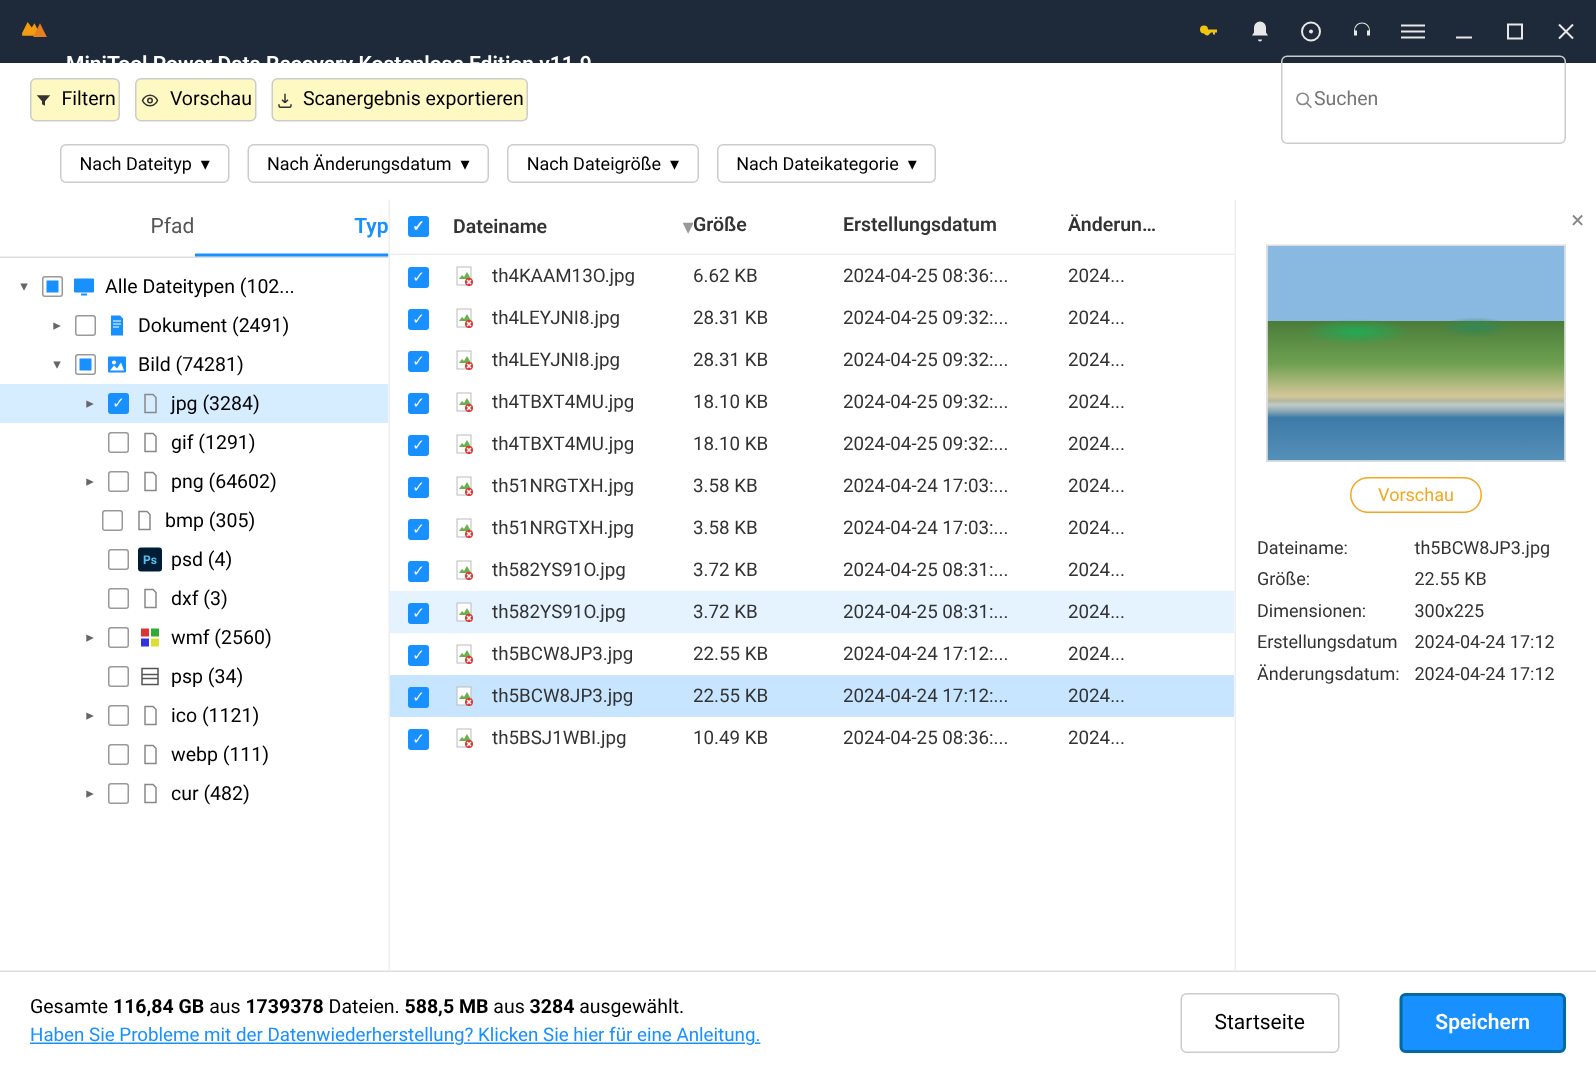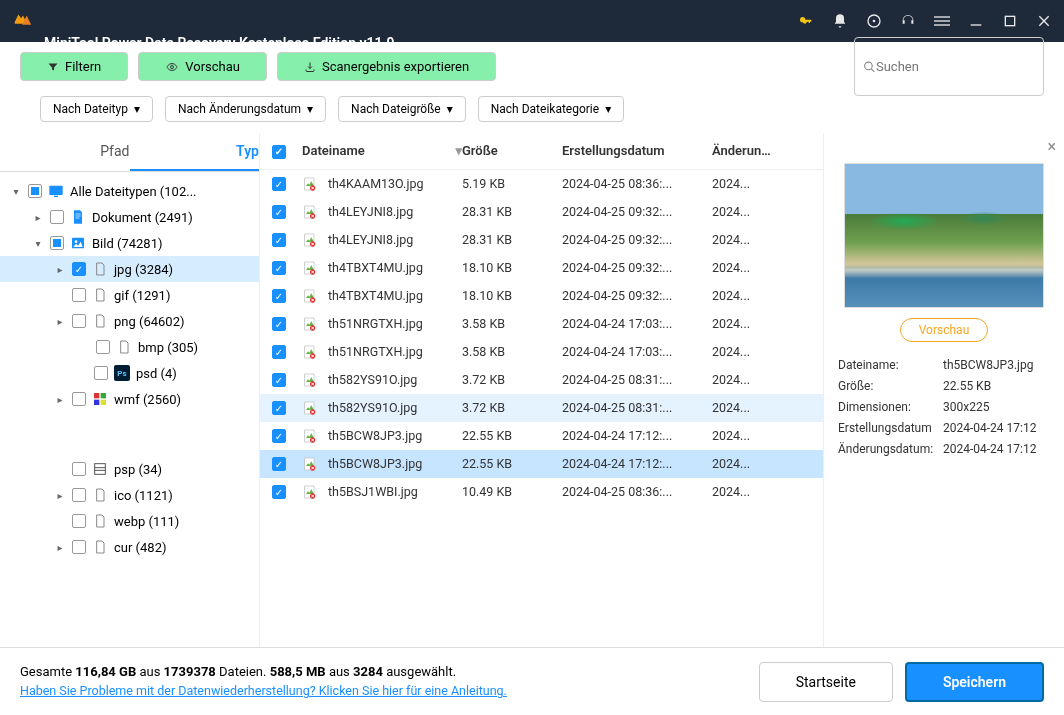--- a/index.html
+++ b/index.html
@@ -3,21 +3,21 @@
 <meta charset="utf-8">
 <style>
 * { margin:0; padding:0; box-sizing:border-box; font-family:-apple-system,"Segoe UI",Roboto,Arial,sans-serif; }
 body { background:#fff; width:1064px; height:715px; overflow:hidden; position:relative; }
 .titlebar { background:#1e2a3a; height:42px; display:flex; align-items:center; padding:0 12px; color:#fff; }
 .titlebar .logo { width:22px; height:22px; margin-right:10px; display:flex; align-items:center; justify-content:center; }
 .titlebar .title { font-size:14px; font-weight:600; flex:1;margin-top:44px; }
 .titlebar .icons { display:flex; gap:18px; align-items:center; }
 .titlebar .icon { width:16px; height:16px; display:flex; align-items:center; justify-content:center; cursor:pointer; }
 .toolbar { height:50px; border-bottom:1px solid transparent; display:flex; align-items:center; padding:0 20px; gap:10px; }
-.btn { border:1px solid #ccc; border-radius:4px; background:#86efac; padding:6px 26px; font-size:13px; cursor:pointer; display:inline-flex; align-items:center; gap:6px; }
+.btn { border:1px solid #ccc; border-radius:4px; background:#fef9c3; padding:6px 2px; font-size:13px; cursor:pointer; display:inline-flex; align-items:center; gap:6px; }
 .search-box { margin-left:auto; border:1px solid #ccc; border-radius:4px; display:flex; align-items:center; padding:21px 8px; width:190px; }
 .search-box input { border:none; outline:none; font-size:13px; width:100%; }
 .filter-row { padding:4px 20px 10px 40px; display:flex; gap:12px; }
 .dd { border:1px solid #ccc; border-radius:4px; background:#fff; padding:5px 12px; font-size:12px; cursor:pointer; display:inline-flex; align-items:flex-start; gap:6px; }
 .main { display:flex; height:calc(100% - 42px - 50px - 40px - 68px); border-top:1px solid transparent; }
 .sidebar { width:260px; border-right:1px solid #eee; display:flex; flex-direction:column; overflow:hidden; }
 .tabs { display:flex; border-bottom:1px solid #ddd; }
 .tab { flex:1; text-align:right; padding:10px 0; font-size:14px; cursor:pointer; color:#555; }
 .tab.active { color:#1890ff; border-bottom:2px solid #1890ff; font-weight:600; }
 .tree { flex:1; overflow-y:auto; overflow-x:hidden; padding:6px 0; font-size:13px; }
@@ -44,21 +44,21 @@
 .preview .close { position:absolute; top:4px; right:8px; cursor:pointer; color:#888; font-size:16px; }
 .thumb { width:200px; height:145px; margin:20px auto 10px; border:1px solid #ddd; background:linear-gradient(to bottom,#89b8e0 0%,#89b8e0 35%,#4a7c3a 35%,#6fa050 55%,#d4c79a 70%,#3d7aa8 80%,#5590b8 100%); position:relative; overflow:hidden; }
 .thumb::before{content:"";position:absolute;inset:0;background:radial-gradient(ellipse 30% 10% at 30% 40%,#2a5 0%,transparent 60%),radial-gradient(ellipse 20% 8% at 70% 38%,#385 0%,transparent 60%),linear-gradient(180deg,transparent 72%,rgba(255,255,255,.4) 74%,transparent 80%);}
 .pv-btn { display:block; margin:8px auto 16px; border:1px solid #f5a623; color:#f5a623; background:#fff; border-radius:14px; padding:4px 18px; font-size:12px; cursor:pointer; }
 .meta { display:grid; grid-template-columns:105px 1fr; row-gap:7px; font-size:12px; }
 .meta .k{color:#333;} .meta .v{color:#333;}
 .footer { height:68px; border-top:1px solid #ddd; display:flex; align-items:center; padding:0 20px; }
 .footer .stats { font-size:13px; line-height:1.5; }
 .footer .stats a { color:#1890ff; text-decoration:underline; font-size:12.5px; }
 .footer .actions { margin-left:auto; display:flex; gap:12px; }
-.btn-lg { padding:10px 36px; border-radius:4px; font-size:14px; cursor:pointer; }
+.btn-lg { padding:10px 22px; border-radius:4px; font-size:14px; cursor:pointer;margin-left:28px; }
 .btn-home { border:1px solid #ccc; background:#fff; }
 .btn-save { border:2px solid #0369a1; background:#1890ff; color:#fff; font-weight:600; }
 </style>
 </head>
 <body>
 
 <div class="titlebar">
   <span class="logo">
     <svg viewBox="0 0 24 24">
         <path fill="#f39c12" d="M3 13l4-8 3 4 2-3 3 6-2 3H3z"></path>
@@ -228,52 +228,62 @@
         <div class="tn" style="padding-left: 54px;">
           <span class="chev">▸</span>
           <span class="cb"></span>
           <span class="ficon">
             <svg width="16" height="16" viewBox="0 0 24 24" fill="none" stroke="#888" stroke-width="1.5">
               <path d="M7 3h8l3 3v15H7z"></path>
             </svg>
           </span>
           <span>png (64602)</span>
         </div>
-        <div class="tn" style="padding-left: 78px;">
+        <div class="tn" style="padding-left: 50px;">
           <span class="chev"></span>
           <span class="cb"></span>
           <span class="ficon">
             <svg width="16" height="16" viewBox="0 0 24 24" fill="none" stroke="#888" stroke-width="1.5">
               <path d="M7 3h8l3 3v15H7z"></path>
             </svg>
           </span>
           <span>bmp (305)</span>
         </div>
-        <div class="tn" style="padding-left: 76px;">
+        <div class="tn" style="padding-left: 54px;">
           <span class="chev"></span>
           <span class="cb"></span>
           <span class="ficon">
             <span style="background:#001d36;color:#5bc2f0;font-size:8px;font-weight:700;width:16px;height:16px;display:inline-flex;align-items:center;justify-content:center;border-radius:2px">Ps</span>
           </span>
           <span>psd (4)</span>
+        </div>
+        <div class="tn" style="padding-left: 54px;">
+          <span class="chev"></span>
+          <span class="cb"></span>
+          <span class="ficon">
+            <svg width="16" height="16" viewBox="0 0 24 24" fill="none" stroke="#888" stroke-width="1.5">
+              <path d="M7 3h8l3 3v15H7z"></path>
+            </svg>
+          </span>
+          <span>dxf (3)</span>
         </div>
         <div class="tn" style="padding-left: 54px;">
           <span class="chev">▸</span>
           <span class="cb"></span>
           <span class="ficon">
             <svg width="16" height="16" viewBox="0 0 24 24">
               <rect x="3" y="3" width="8" height="8" fill="#d33"></rect>
               <rect x="13" y="3" width="8" height="8" fill="#3a3"></rect>
               <rect x="3" y="13" width="8" height="8" fill="#33d"></rect>
               <rect x="13" y="13" width="8" height="8" fill="#dd3"></rect>
             </svg>
           </span>
           <span>wmf (2560)</span>
         </div>
-        <div class="tn" style="padding-left: 54px; margin-top: 44px;">
+        <div class="tn" style="padding-left: 54px;">
           <span class="chev"></span>
           <span class="cb"></span>
           <span class="ficon">
             <svg width="16" height="16" viewBox="0 0 24 24" fill="none" stroke="#555" stroke-width="1.5">
               <rect x="4" y="4" width="16" height="16"></rect>
               <path d="M4 10h16M4 14h16"></path>
             </svg>
           </span>
           <span>psp (34)</span>
         </div>
@@ -329,21 +339,21 @@
               <span class="fimg">
                 <svg viewBox="0 0 24 24">
                   <rect x="4" y="3" width="14" height="18" fill="#fff" stroke="#bbb"></rect>
                   <path d="M6 15l3-4 2 2 3-5 4 7z" fill="#6ab04c"></path>
                   <circle cx="16" cy="18" r="4" fill="#d33"></circle>
                   <path d="M14 16l4 4m0-4l-4 4" stroke="#fff" stroke-width="1.5"></path>
                 </svg>
               </span>
               <span>th4KAAM13O.jpg</span>
             </div>
-            <div class="td c-size">5.19 KB</div>
+            <div class="td c-size">6.62 KB</div>
             <div class="td c-date">2024-04-25 08:36:...</div>
             <div class="td c-mod">2024...</div>
           </div>
           <div class="row ">
             <div class="td c-chk"><span class="cb chk">✓</span></div>
             <div class="td c-name">
               <span class="fimg">
                 <svg viewBox="0 0 24 24">
                   <rect x="4" y="3" width="14" height="18" fill="#fff" stroke="#bbb"></rect>
                   <path d="M6 15l3-4 2 2 3-5 4 7z" fill="#6ab04c"></path>

